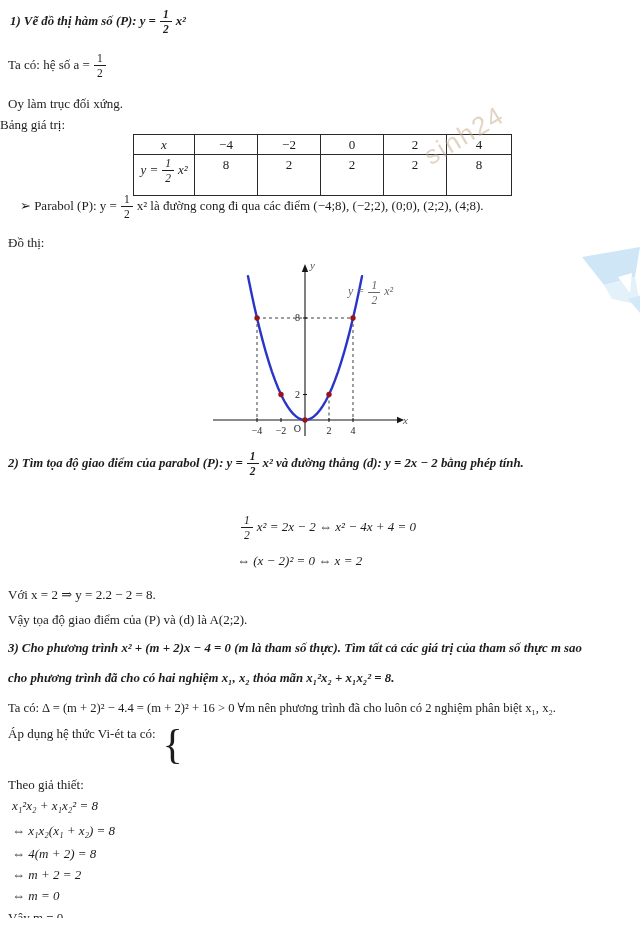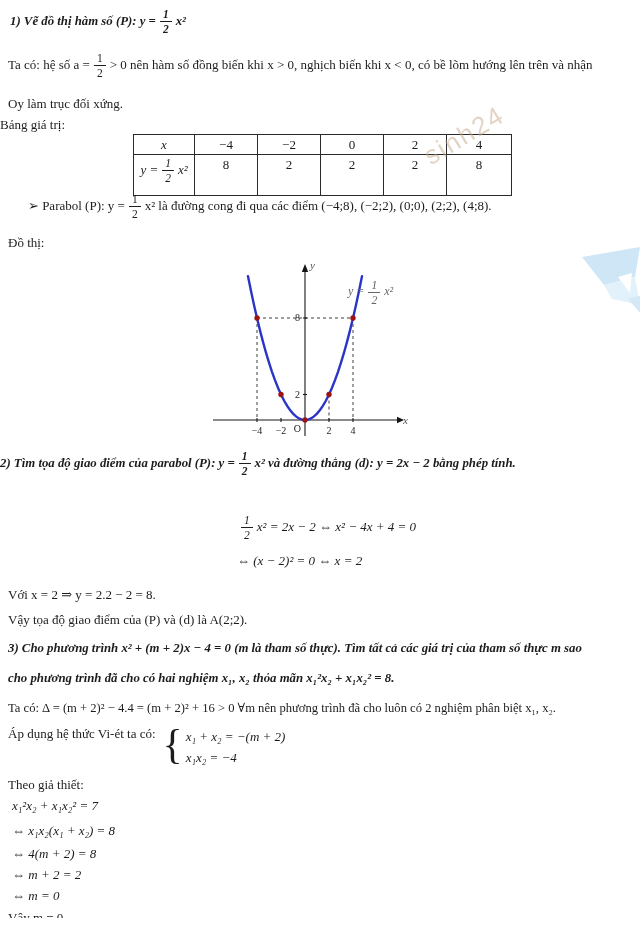--- a/index.html
+++ b/index.html
@@ -39,21 +39,21 @@
 </head>
 <body>
 
 <div class="page">
 
   <div class="ln bi" style="top:8px;left:10px">
     <span>1) Vẽ đồ thị hàm số (P): y =</span><span class="frac"><span class="num">1</span><span class="den">2</span></span><span class="math">x²</span>
   </div>
 
   <div class="ln" style="top:52px;left:8px">
-    <span>Ta có: hệ số a =</span><span class="frac"><span class="num">1</span><span class="den">2</span></span><span>&gt; 0 nên hàm số đồng biến khi x &gt; 0, nghịch biến khi x &lt; 0, có bề lõm hướng lên trên và nhận</span>
+    <span>Ta có: hệ số a =</span><span class="frac"><span class="num">1</span><span class="den">2</span></span>
   </div>
 
   <div class="ln" style="top:96px;left:8px">Oy làm trục đối xứng.</div>
   <div class="ln" style="top:117px;left:0">Bảng giá trị:</div>
 
   <table class="vals">
     <tbody>
         <tr class="hrow">
       <td class="c0 ital">x</td>
       <td class="cv">−4</td>
@@ -68,21 +68,21 @@
       </td>
       <td class="cv">8</td>
       <td class="cv">2</td>
       <td class="cv">2</td>
       <td class="cv">2</td>
       <td class="ce">8</td>
     </tr>
   </tbody>
     </table>
 
-  <div class="ln" style="top:193px;left:28px">
+  <div class="ln" style="top:193px;left:20px">
     <span>➢ Parabol (P): y =</span><span class="frac"><span class="num">1</span><span class="den">2</span></span><span>x² là đường cong đi qua các điểm (−4;8), (−2;2), (0;0), (2;2), (4;8).</span>
   </div>
 
   <div class="ln" style="top:235px;left:8px">Đồ thị:</div>
 
   <div class="graph">
     <svg id="graph-svg" width="240" height="200" viewBox="0 0 240 200">
         <line x1="57" y1="63" x2="153" y2="63" class="dash"></line>
         <line x1="57" y1="63" x2="57" y2="165" class="dash"></line>
         <line x1="153" y1="63" x2="153" y2="165" class="dash"></line>
@@ -111,50 +111,46 @@
         <text x="100" y="66" class="tick" text-anchor="end">8</text>
         <text x="203" y="169" class="axlab">x</text>
         <text x="110" y="14" class="axlab">y</text>
         <text x="101" y="177" class="tick" text-anchor="end" font-style="italic">O</text>
       </svg>
     <div class="curve-label">
       <span>y =</span><span class="frac"><span class="num">1</span><span class="den">2</span></span><span>x²</span>
     </div>
   </div>
 
-  <div class="ln bi" style="top:450px;left:0">
+  <div class="ln bi" style="top:450px;left:8px">
     <span>2) Tìm tọa độ giao điểm của parabol (P): y =</span><span class="frac"><span class="num">1</span><span class="den">2</span></span><span>x² và đường thẳng (d): y = 2x − 2 bằng phép tính.</span>
   </div>
 
 
   <div class="ln math" style="top:514px;left:237px">
     <span class="frac"><span class="num">1</span><span class="den">2</span></span><span>x² = 2x − 2 ⇔ x² − 4x + 4 = 0</span>
   </div>
   <div class="ln math" style="top:553px;left:237px">⇔ (x − 2)² = 0 ⇔ x = 2</div>
 
   <div class="ln" style="top:587px;left:8px">Với x = 2 ⇒ y = 2.2 − 2 = 8.</div>
   <div class="ln" style="top:612px;left:8px">Vậy tọa độ giao điểm của (P) và (d) là A(2;2).</div>
 
   <div class="ln bi" style="top:641px;left:8px">3) Cho phương trình x² + (m + 2)x − 4 = 0 (m là tham số thực). Tìm tất cả các giá trị của tham số thực m sao</div>
   <div class="ln bi" style="top:671px;left:8px">cho phương trình đã cho có hai nghiệm x₁, x₂ thỏa mãn x₁²x₂ + x₁x₂² = 8.</div>
 
   <div class="ln" style="top:701px;left:8px;font-size:12.6px">Ta có: Δ = (m + 2)² − 4.4 = (m + 2)² + 16 &gt; 0 ∀m nên phương trình đã cho luôn có 2 nghiệm phân biệt x₁, x₂.</div>
 
   <div class="ln viet" style="top:726px;left:8px">
     <span>Áp dụng hệ thức Vi-ét ta có:</span>
     <span class="brace">{</span>
-    <span class="viet-eqs">
-      <span>x₁ + x₂ = −(m + 2)</span>
-      <span>x₁x₂ = −4</span>
-    </span>
   </div>
 
   <div class="ln" style="top:777px;left:8px">Theo giả thiết:</div>
 
-  <div class="ln math" style="top:798px;left:12px">x₁²x₂ + x₁x₂² = 7</div>
+  <div class="ln math" style="top:798px;left:12px">x₁²x₂ + x₁x₂² = 8</div>
   <div class="ln math" style="top:823px;left:12px">⇔ x₁x₂(x₁ + x₂) = 8</div>
   <div class="ln math" style="top:846px;left:12px">⇔ 4(m + 2) = 8</div>
   <div class="ln math" style="top:867px;left:12px">⇔ m + 2 = 2</div>
   <div class="ln math" style="top:888px;left:12px">⇔ m = 0</div>
 
   <div class="ln" style="top:910px;left:8px">Vậy m = 0.</div>
 
   <div class="wm-text">sinh24</div>
   <svg class="wm-plane" width="90" height="110" viewBox="0 0 90 110">
     <polygon points="30,14 88,4 83,34 52,42" fill="#cfe6f6"></polygon>

